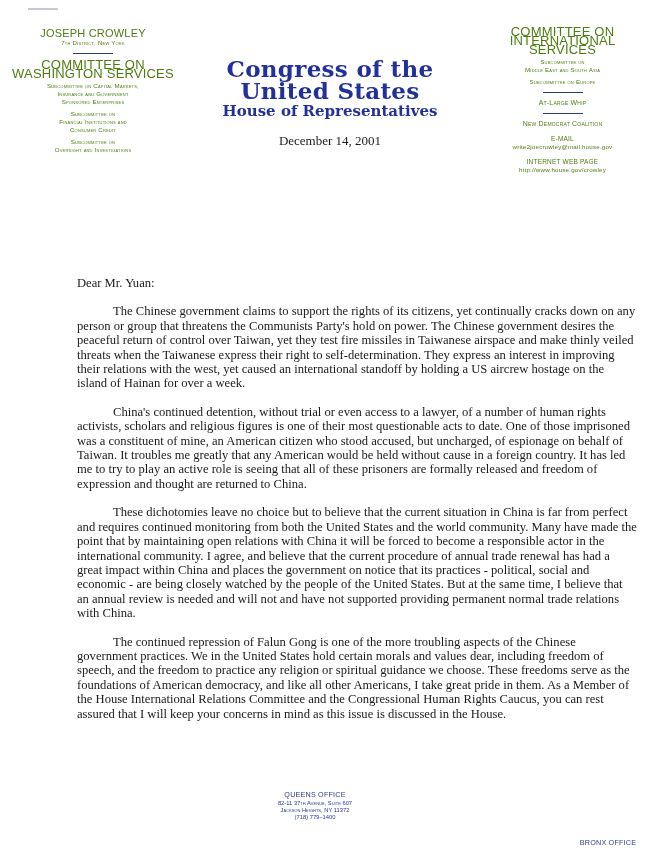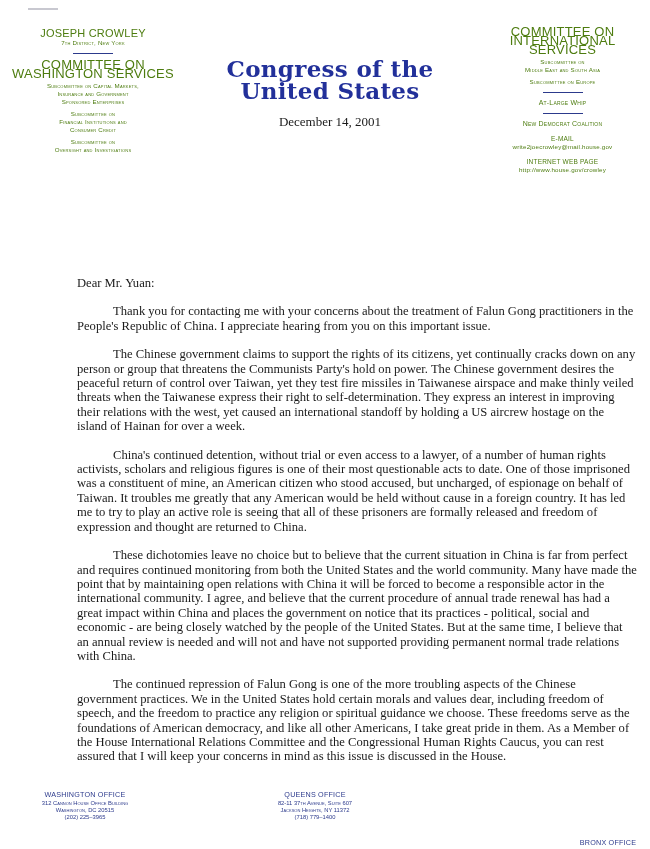--- a/index.html
+++ b/index.html
@@ -60,20 +60,21 @@
     <div class="sub">Consumer Credit</div>
   </div>
   <div class="blk">
     <div class="sub">Subcommittee on</div>
     <div class="sub">Oversight and Investigations</div>
   </div>
 </div>
 
 <div id="center-head">
   <div class="gothic g1">Congress of the United States</div>
+  <div class="gothic g2">House of Representatives</div>
   <div class="date">December 14, 2001</div>
 </div>
 
 <div id="right-head" class="lh">
   <div class="comm">COMMITTEE ON</div>
   <div class="comm">INTERNATIONAL SERVICES</div>
   <div class="blk">
     <div class="sub">Subcommittee on</div>
     <div class="sub">Middle East and South Asia</div>
   </div>
@@ -87,34 +88,27 @@
     <div class="sub" style="font-variant:normal">write2joecrowley@mail.house.gov</div>
   </div>
   <div class="blk" style="margin-top:7px">
     <div class="sub" style="font-size:6.5px">INTERNET WEB PAGE</div>
     <div class="sub" style="font-variant:normal">http://www.house.gov/crowley</div>
   </div>
 </div>
 
 <div id="letter">
   <div class="salutation">Dear Mr. Yuan:</div>
-  <p>Thank you for contacting me with your concerns about the treatment of Falun Gong practitioners in the People's Republic of China.  I appreciate hearing from you on this important issue.</p>
   <p>The Chinese government claims to support the rights of its citizens, yet continually cracks down on any person or group that threatens the Communists Party's hold on power. The Chinese government desires the peaceful return of control over Taiwan, yet they test fire missiles in Taiwanese airspace and make thinly veiled threats when the Taiwanese express their right to self-determination. They express an interest in improving their relations with the west, yet caused an international standoff by holding a US aircrew hostage on the island of Hainan for over a week.</p>
   <p>China's continued detention, without trial or even access to a lawyer, of a number of human rights activists, scholars and religious figures is one of their most questionable acts to date. One of those imprisoned was a constituent of mine, an American citizen who stood accused, but uncharged, of espionage on behalf of Taiwan. It troubles me greatly that any American would be held without cause in a foreign country. It has led me to try to play an active role is seeing that all of these prisoners are formally released and freedom of expression and thought are returned to China.</p>
   <p>These dichotomies leave no choice but to believe that the current situation in China is far from perfect and requires continued monitoring from both the United States and the world community. Many have made the point that by maintaining open relations with China it will be forced to become a responsible actor in the international community. I agree, and believe that the current procedure of annual trade renewal has had a great impact within China and places the government on notice that its practices - political, social and economic - are being closely watched by the people of the United States. But at the same time, I believe that an annual review is needed and will not and have not supported providing permanent normal trade relations with China.</p>
   <p>The continued repression of Falun Gong is one of the more troubling aspects of the Chinese government practices. We in the United States hold certain morals and values dear, including freedom of speech, and the freedom to practice any religion or spiritual guidance we choose. These freedoms serve as the foundations of American democracy, and like all other Americans, I take great pride in them. As a Member of the House International Relations Committee and the Congressional Human Rights Caucus, you can rest assured that I will keep your concerns in mind as this issue is discussed in the House.</p>
 </div>
 
 <div id="footer">
-  <div id="office-wash" class="office">
-    <div class="ot">WASHINGTON OFFICE</div>
-    <div class="ol">312 Cannon House Office Building</div>
-    <div class="ol">Washington, DC 20515</div>
-    <div class="ol">(202) 225–3965</div>
-  </div>
   <div id="office-queens" class="office">
     <div class="ot">QUEENS OFFICE</div>
     <div class="ol">82-11 37th Avenue, Suite 607</div>
     <div class="ol">Jackson Heights, NY 11372</div>
     <div class="ol">(718) 779–1400</div>
   </div>
   <div id="office-bronx" class="office">
     <div class="ot">BRONX OFFICE</div>
     <div class="ol">2114 Williamsbridge Road</div>
     <div class="ol">Bronx, NY 10461</div>

